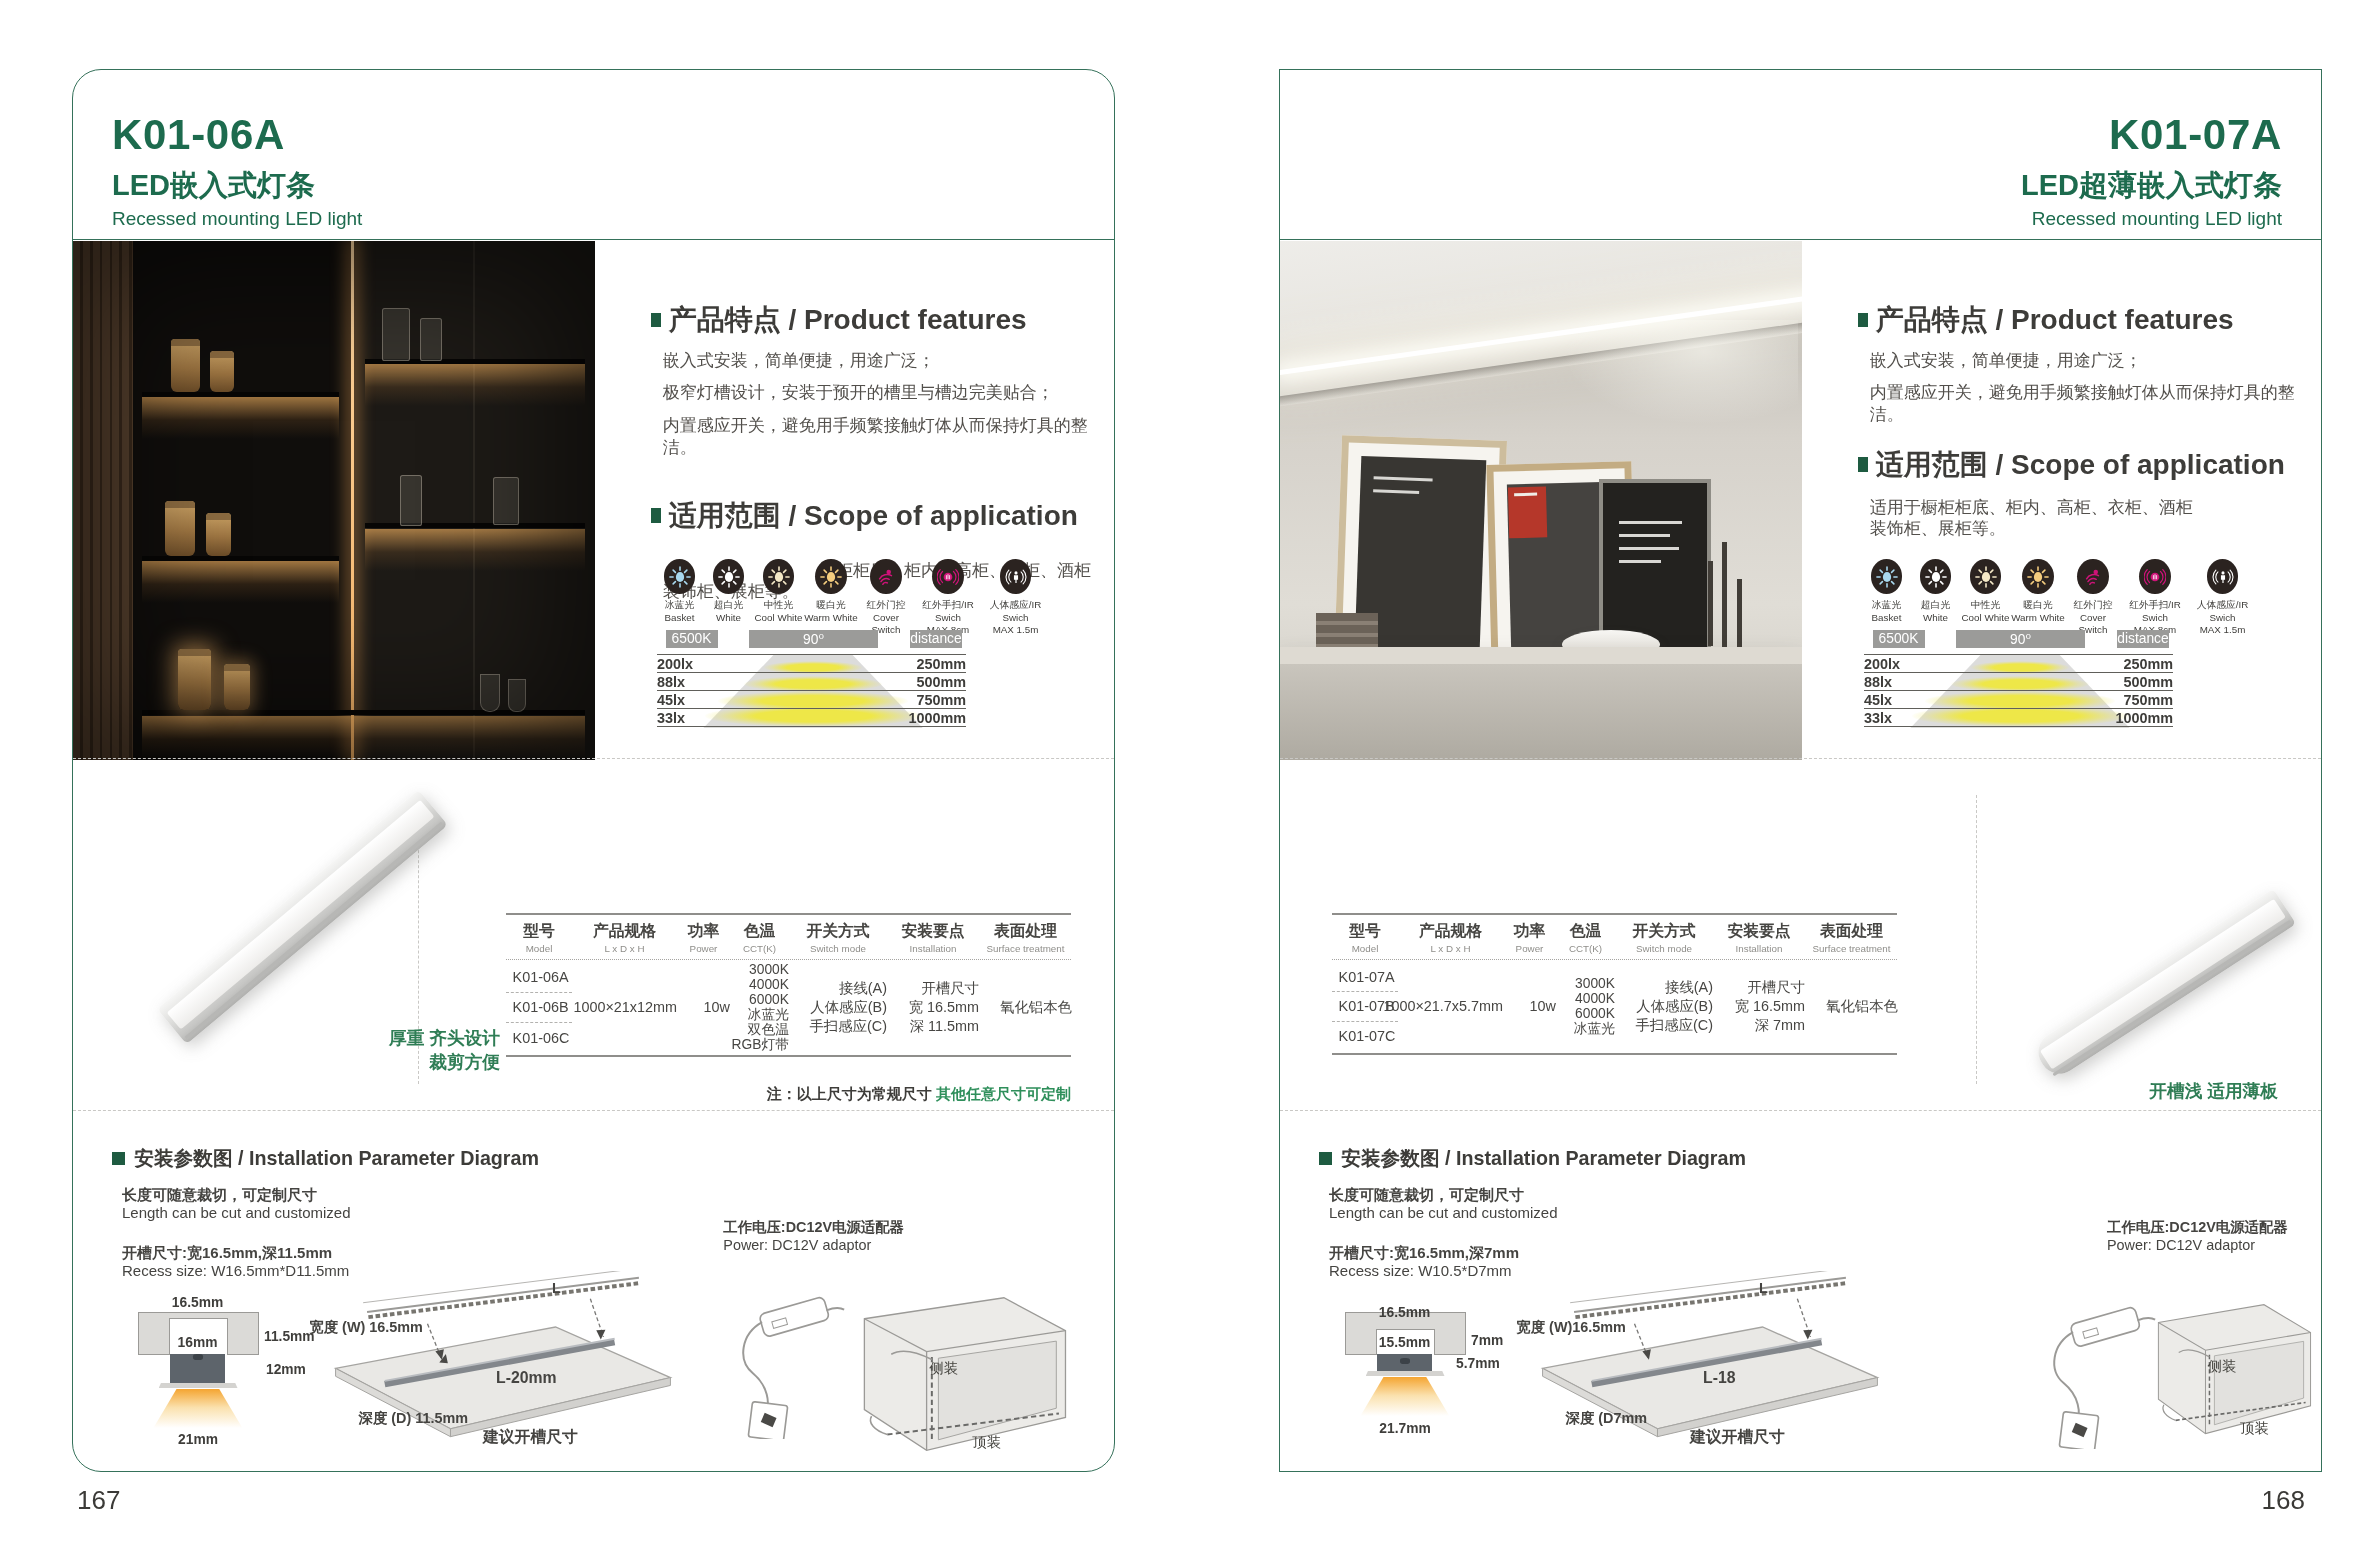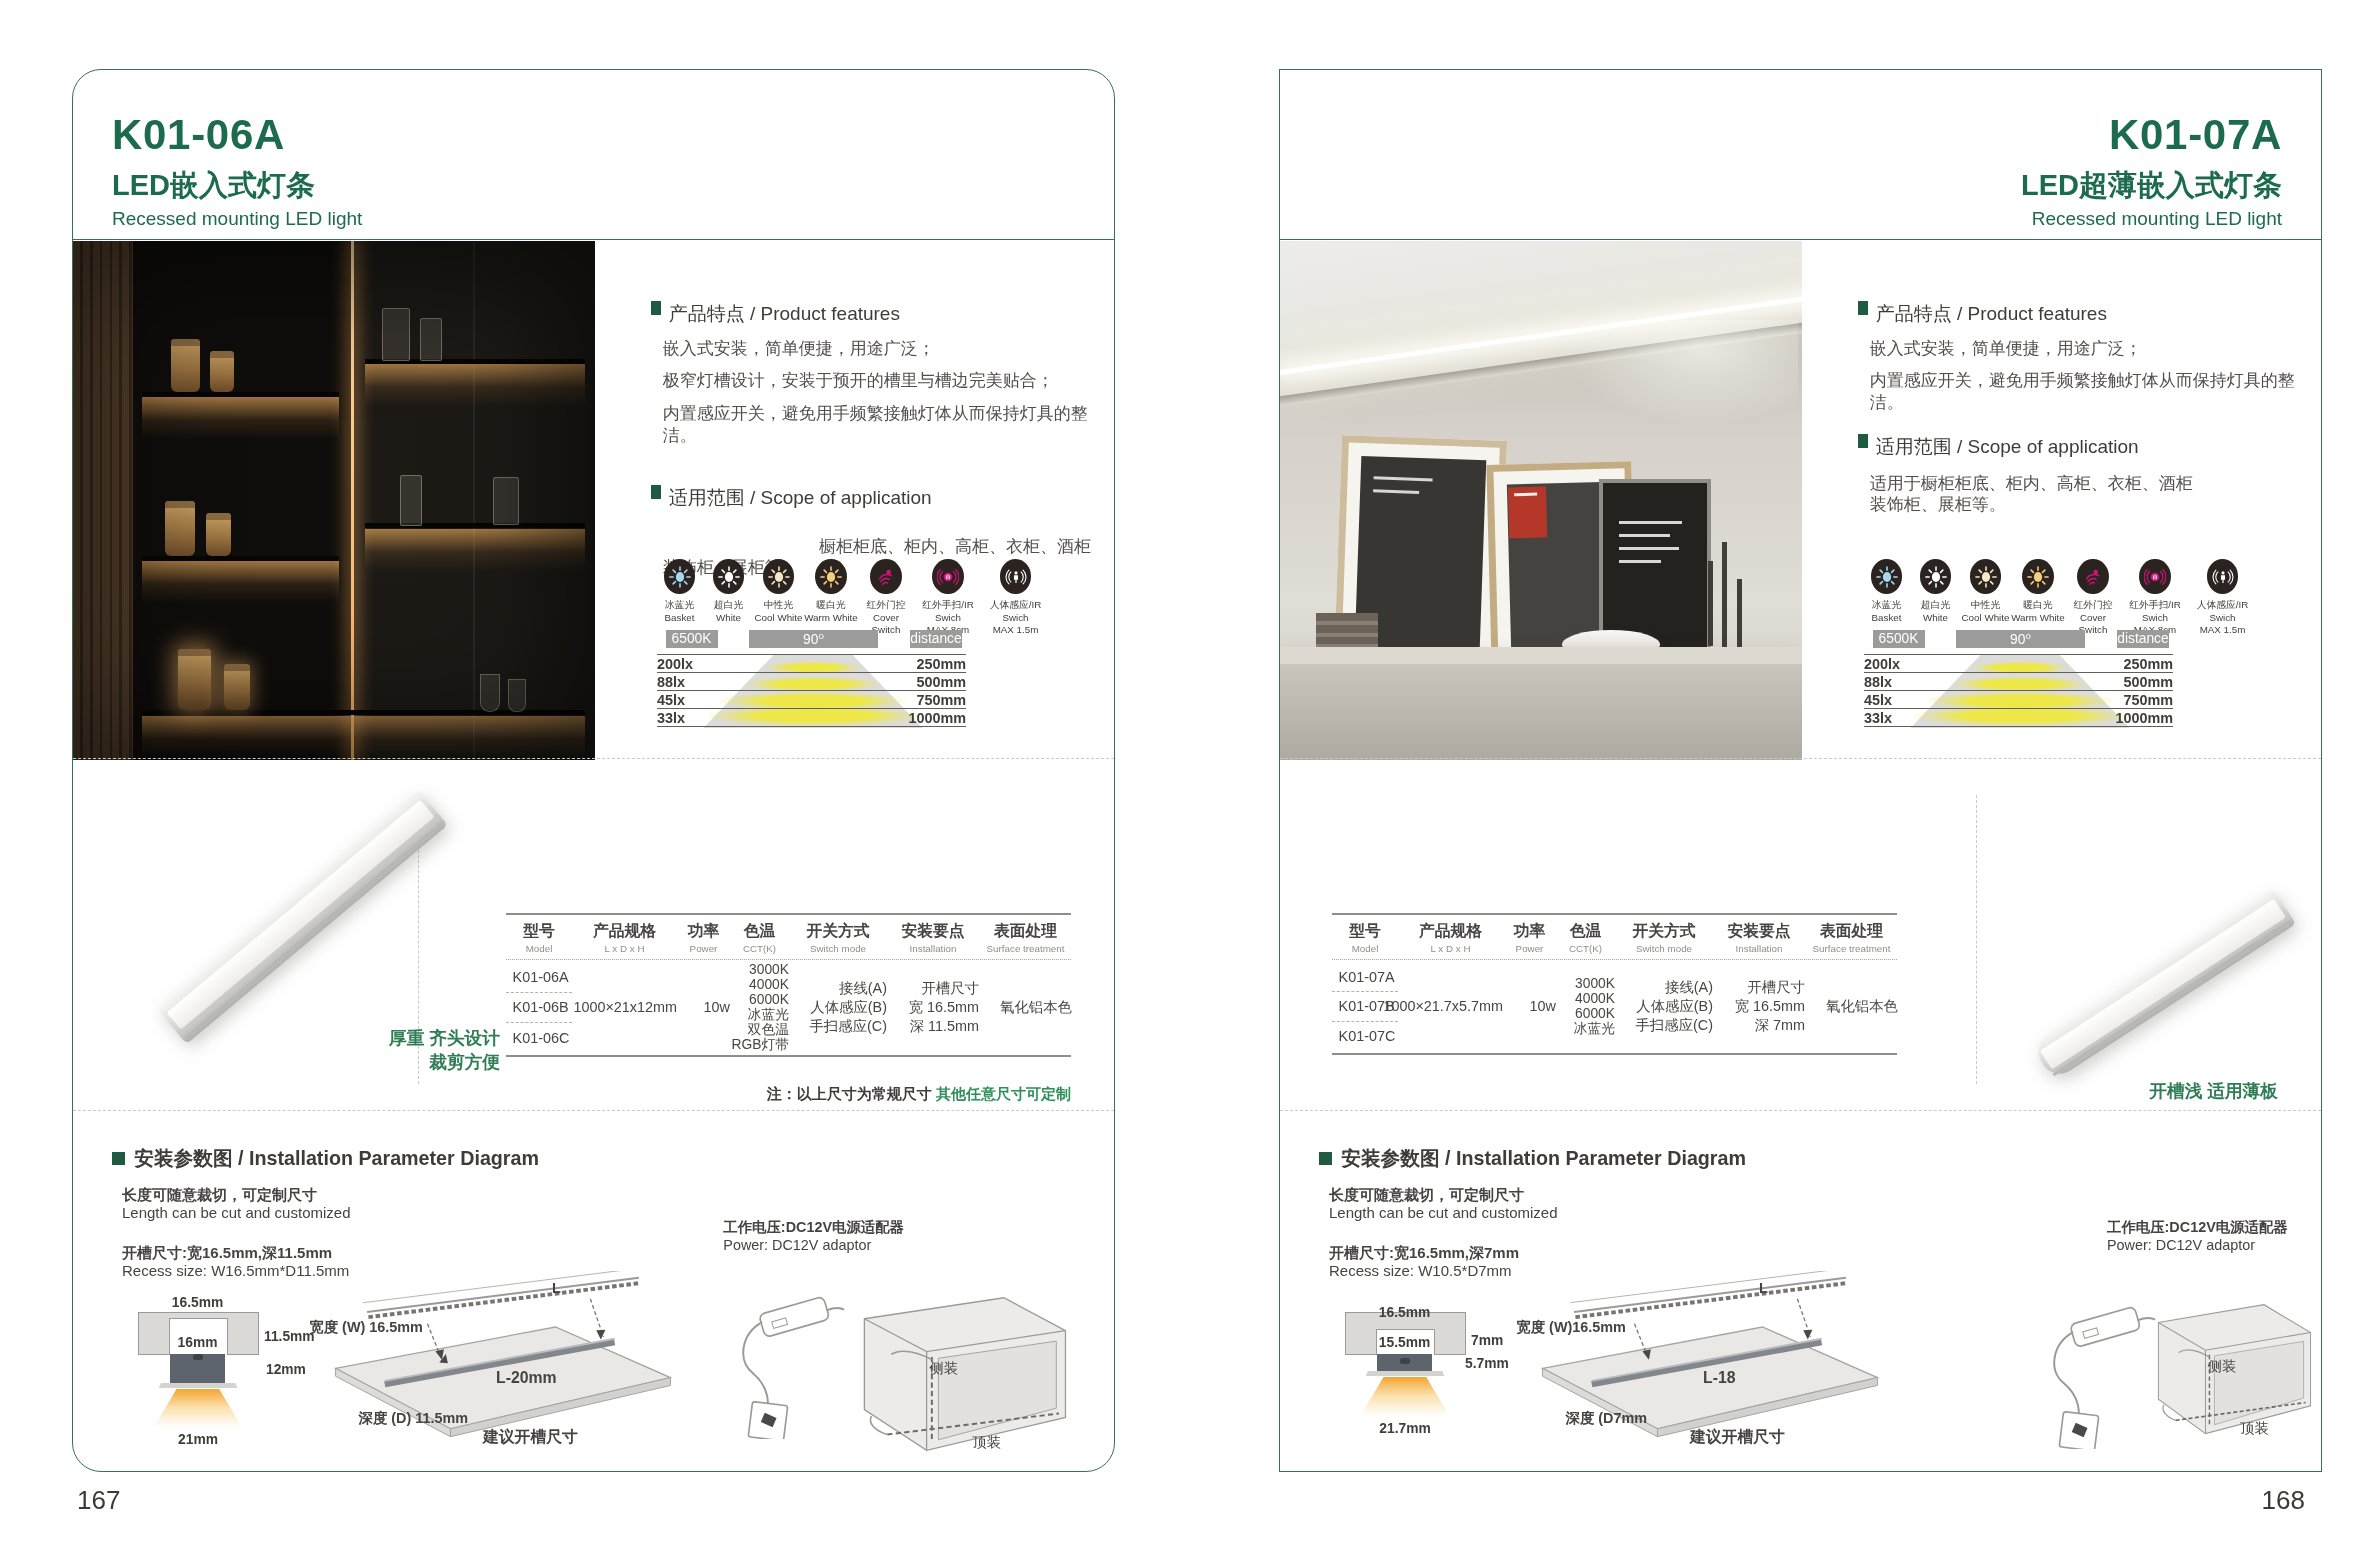--- a/index.html
+++ b/index.html
@@ -20,21 +20,21 @@
   .hdr-model{font-size:42px;font-weight:bold;color:#1d6b4e;letter-spacing:0.7px;}
   .hdr-cn{font-size:29px;font-weight:bold;color:#1d6b4e;margin-top:6.6px;}
   .hdr-en{font-size:19px;color:#1d6b4e;margin-top:2.6px;}
   .hdr-rule{position:absolute;top:169px;left:0;right:0;border-top:1.3px solid #35715a;}
 
   
   .photo{position:absolute;top:171px;left:0;width:522px;height:519px;overflow:hidden;}
 
   
   .col{position:absolute;left:578px;top:231px;width:440px;}
-  .sec{display:flex;gap:7.9px;font-size:19px;font-weight:normal;color:#3d3c39;}
+  .sec{display:flex;align-items:center;gap:7.9px;font-size:28px;font-weight:bold;color:#3d3c39;}
   .sq{width:9.8px;height:14.4px;background:#1e5b41;flex:0 0 auto;}
   .col p{margin:10.5px 0 0 11.8px;font-size:17px;line-height:22px;color:#524f4b;}
   .scope-h{margin-top:38px;}
 
   .icons{position:absolute;left:582px;top:489px;width:394px;display:flex;}
   .icon-it{text-align:center;}
   .icn{width:31.5px;height:35px;background:#2b2320;border-radius:50%;margin:0 auto 5.3px;
        display:flex;align-items:center;justify-content:center;}
   .icn svg{width:22px;height:22px;display:block;}
   .ilbl{font-size:9.8px;line-height:12.5px;color:#3f3e3b;}
@@ -790,21 +790,21 @@
   </div>
 
   <div class="cross">
     <div class="wall"></div>
     <div class="notch" style="left:34px;top:41px;width:57px;height:25px;"></div>
     <div class="dim" style="left:34px;top:17px;width:57px;text-align:center;">16.5mm</div>
     <div class="dim" style="left:34px;top:47px;width:57px;text-align:center;">15.5mm</div>
     <div class="dim" style="left:129px;top:45px;">7mm</div>
     <div class="lbody" style="top:66px;height:17px;"></div>
     <div class="chip" style="top:70px;"></div>
-    <div class="dim" style="left:123px;top:68px;">5.7mm</div>
+    <div class="dim" style="left:114px;top:68px;">5.7mm</div>
     <div class="flange" style="top:83px;"></div>
     <div class="glow" style="top:89px;"></div>
     <div class="dim" style="left:30px;top:133px;width:66px;text-align:center;">21.7mm</div>
   </div>
 
   <div class="slot">
     <svg width="348" height="179" viewBox="0 0 530 272">
       <path d="M10,148 L345,85 L520,162 L185,240 Z" fill="#e9e8e5" stroke="#a5a4a1" stroke-width="2"></path>
       <path d="M10,148 L185,240 L185,252 L10,160 Z" fill="#dcdbd8" stroke="#a5a4a1" stroke-width="1.5"></path>
       <path d="M185,240 L520,162 L520,174 L185,252 Z" fill="#d2d1ce" stroke="#a5a4a1" stroke-width="1.5"></path>

